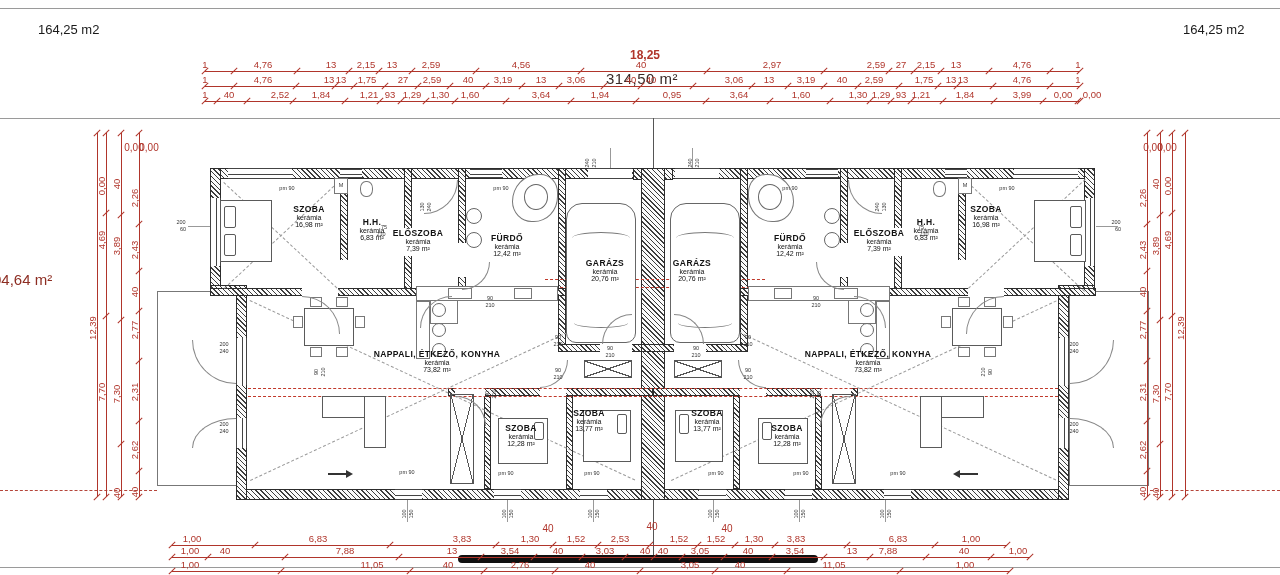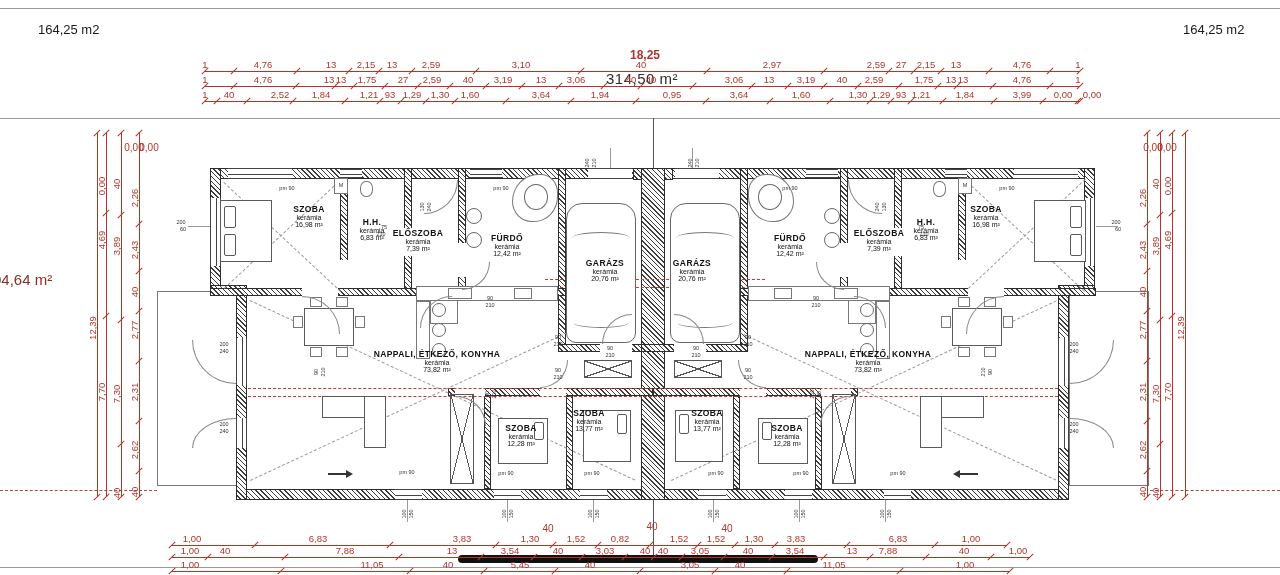--- a/index.html
+++ b/index.html
@@ -284,21 +284,21 @@
       <div class="dimlabel" style="left: 263px; top: 70px;">4,76</div>
       <div class="tick" style="left: 297px; top: 71px;"></div>
       <div class="dimlabel" style="left: 331px; top: 70px;">13</div>
       <div class="tick" style="left: 348.5px; top: 71px;"></div>
       <div class="dimlabel" style="left: 366px; top: 70px;">2,15</div>
       <div class="tick" style="left: 379px; top: 71px;"></div>
       <div class="dimlabel" style="left: 392px; top: 70px;">13</div>
       <div class="tick" style="left: 411.5px; top: 71px;"></div>
       <div class="dimlabel" style="left: 431px; top: 70px;">2,59</div>
       <div class="tick" style="left: 476px; top: 71px;"></div>
-      <div class="dimlabel" style="left: 521px; top: 70px;">3,10</div>
+      <div class="dimlabel" style="left: 521px; top: 70px;">4,56</div>
       <div class="tick" style="left: 581px; top: 71px;"></div>
       <div class="dimlabel" style="left: 641px; top: 70px;">40</div>
       <div class="tick" style="left: 706.5px; top: 71px;"></div>
       <div class="dimlabel" style="left: 772px; top: 70px;">2,97</div>
       <div class="tick" style="left: 824px; top: 71px;"></div>
       <div class="dimlabel" style="left: 876px; top: 70px;">2,59</div>
       <div class="tick" style="left: 888.5px; top: 71px;"></div>
       <div class="dimlabel" style="left: 901px; top: 70px;">27</div>
       <div class="tick" style="left: 913.5px; top: 71px;"></div>
       <div class="dimlabel" style="left: 926px; top: 70px;">2,15</div>
@@ -408,21 +408,21 @@
       <div class="dimlabel" style="left: 192px; top: 544px;">1,00</div>
       <div class="tick" style="left: 255px; top: 545px;"></div>
       <div class="dimlabel" style="left: 318px; top: 544px;">6,83</div>
       <div class="tick" style="left: 390px; top: 545px;"></div>
       <div class="dimlabel" style="left: 462px; top: 544px;">3,83</div>
       <div class="tick" style="left: 496px; top: 545px;"></div>
       <div class="dimlabel" style="left: 530px; top: 544px;">1,30</div>
       <div class="tick" style="left: 553px; top: 545px;"></div>
       <div class="dimlabel" style="left: 576px; top: 544px;">1,52</div>
       <div class="tick" style="left: 598px; top: 545px;"></div>
-      <div class="dimlabel" style="left: 620px; top: 544px;">0,82</div>
+      <div class="dimlabel" style="left: 620px; top: 544px;">2,53</div>
       <div class="tick" style="left: 649.5px; top: 545px;"></div>
       <div class="dimlabel" style="left: 679px; top: 544px;">1,52</div>
       <div class="tick" style="left: 697.5px; top: 545px;"></div>
       <div class="dimlabel" style="left: 716px; top: 544px;">1,52</div>
       <div class="tick" style="left: 735px; top: 545px;"></div>
       <div class="dimlabel" style="left: 754px; top: 544px;">1,30</div>
       <div class="tick" style="left: 775px; top: 545px;"></div>
       <div class="dimlabel" style="left: 796px; top: 544px;">3,83</div>
       <div class="tick" style="left: 847px; top: 545px;"></div>
       <div class="dimlabel" style="left: 898px; top: 544px;">6,83</div>
@@ -464,21 +464,21 @@
       <div class="dimlabel" style="left: 1018px; top: 556px;">1,00</div>
       <div class="dimline" style="left: 172px; top: 571px; width: 838px;"></div>
       <div class="tick" style="left: 172px; top: 571px;"></div>
       <div class="tick" style="left: 1010px; top: 571px;"></div>
       <div class="dimlabel" style="left: 190px; top: 570px;">1,00</div>
       <div class="tick" style="left: 281px; top: 571px;"></div>
       <div class="dimlabel" style="left: 372px; top: 570px;">11,05</div>
       <div class="tick" style="left: 410px; top: 571px;"></div>
       <div class="dimlabel" style="left: 448px; top: 570px;">40</div>
       <div class="tick" style="left: 484px; top: 571px;"></div>
-      <div class="dimlabel" style="left: 520px; top: 570px;">5,45</div>
+      <div class="dimlabel" style="left: 520px; top: 570px;">2,76</div>
       <div class="tick" style="left: 555px; top: 571px;"></div>
       <div class="dimlabel" style="left: 590px; top: 570px;">40</div>
       <div class="tick" style="left: 640px; top: 571px;"></div>
       <div class="dimlabel" style="left: 690px; top: 570px;">3,05</div>
       <div class="tick" style="left: 715px; top: 571px;"></div>
       <div class="dimlabel" style="left: 740px; top: 570px;">40</div>
       <div class="tick" style="left: 787px; top: 571px;"></div>
       <div class="dimlabel" style="left: 834px; top: 570px;">11,05</div>
       <div class="tick" style="left: 899.5px; top: 571px;"></div>
       <div class="dimlabel" style="left: 965px; top: 570px;">1,00</div>

